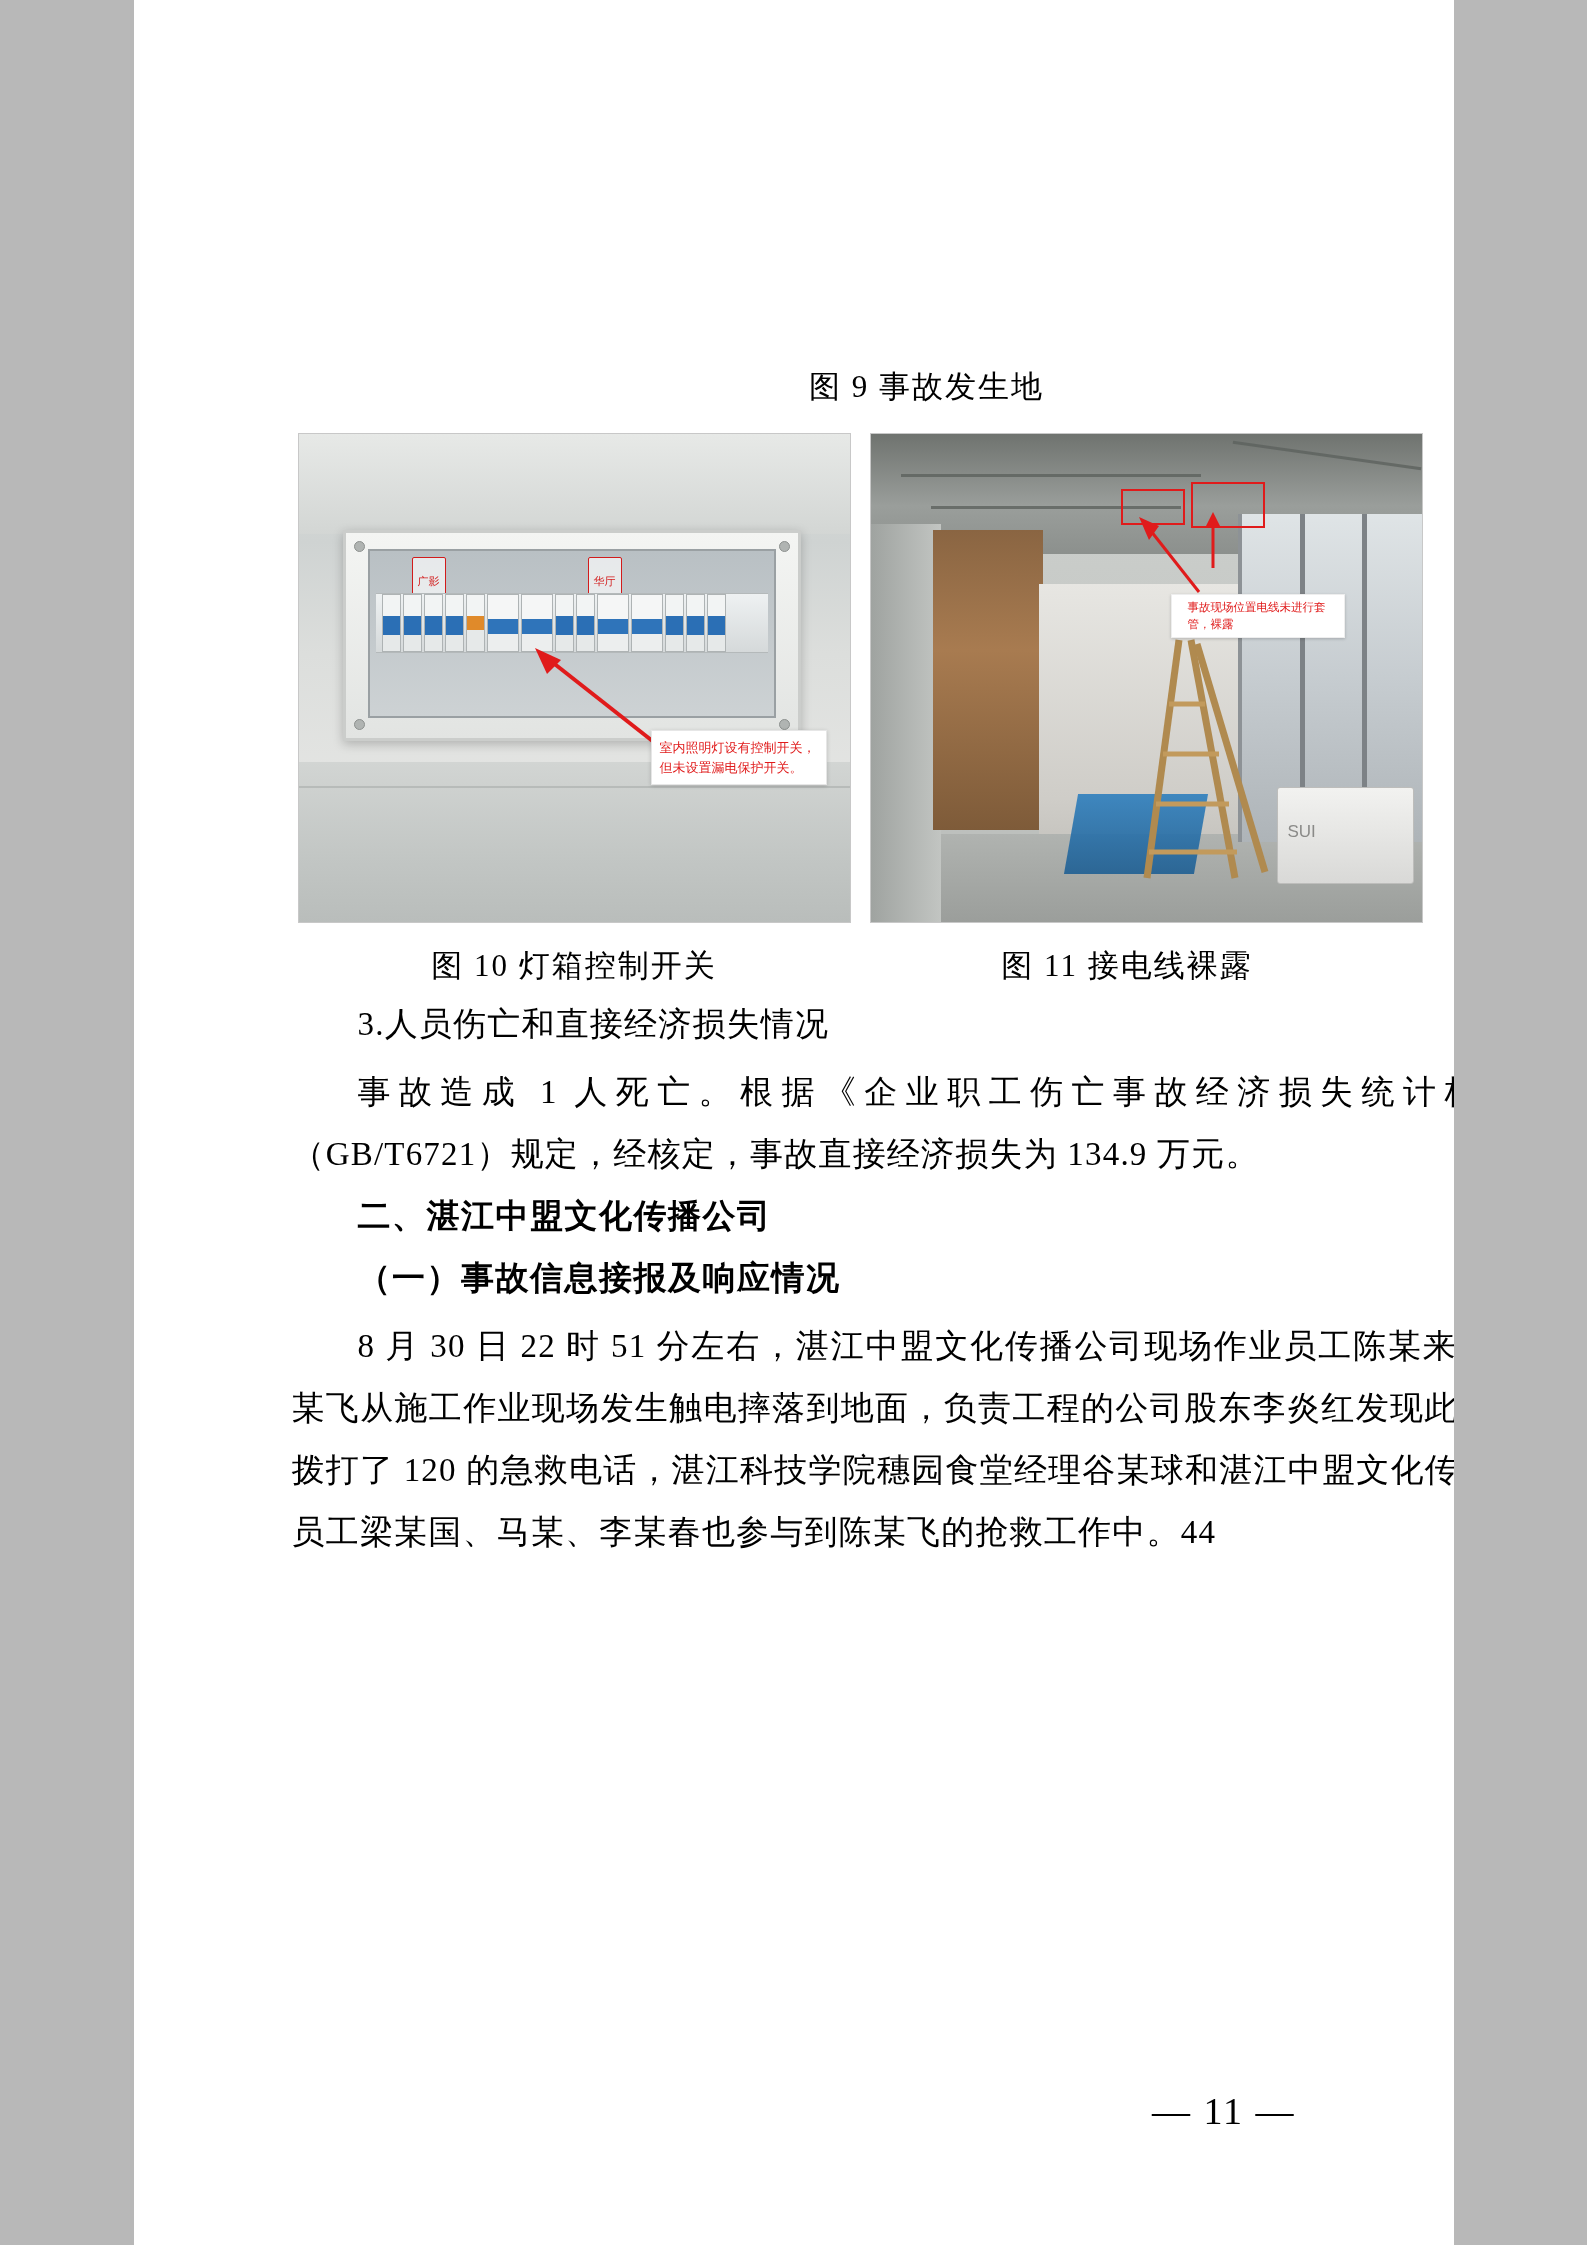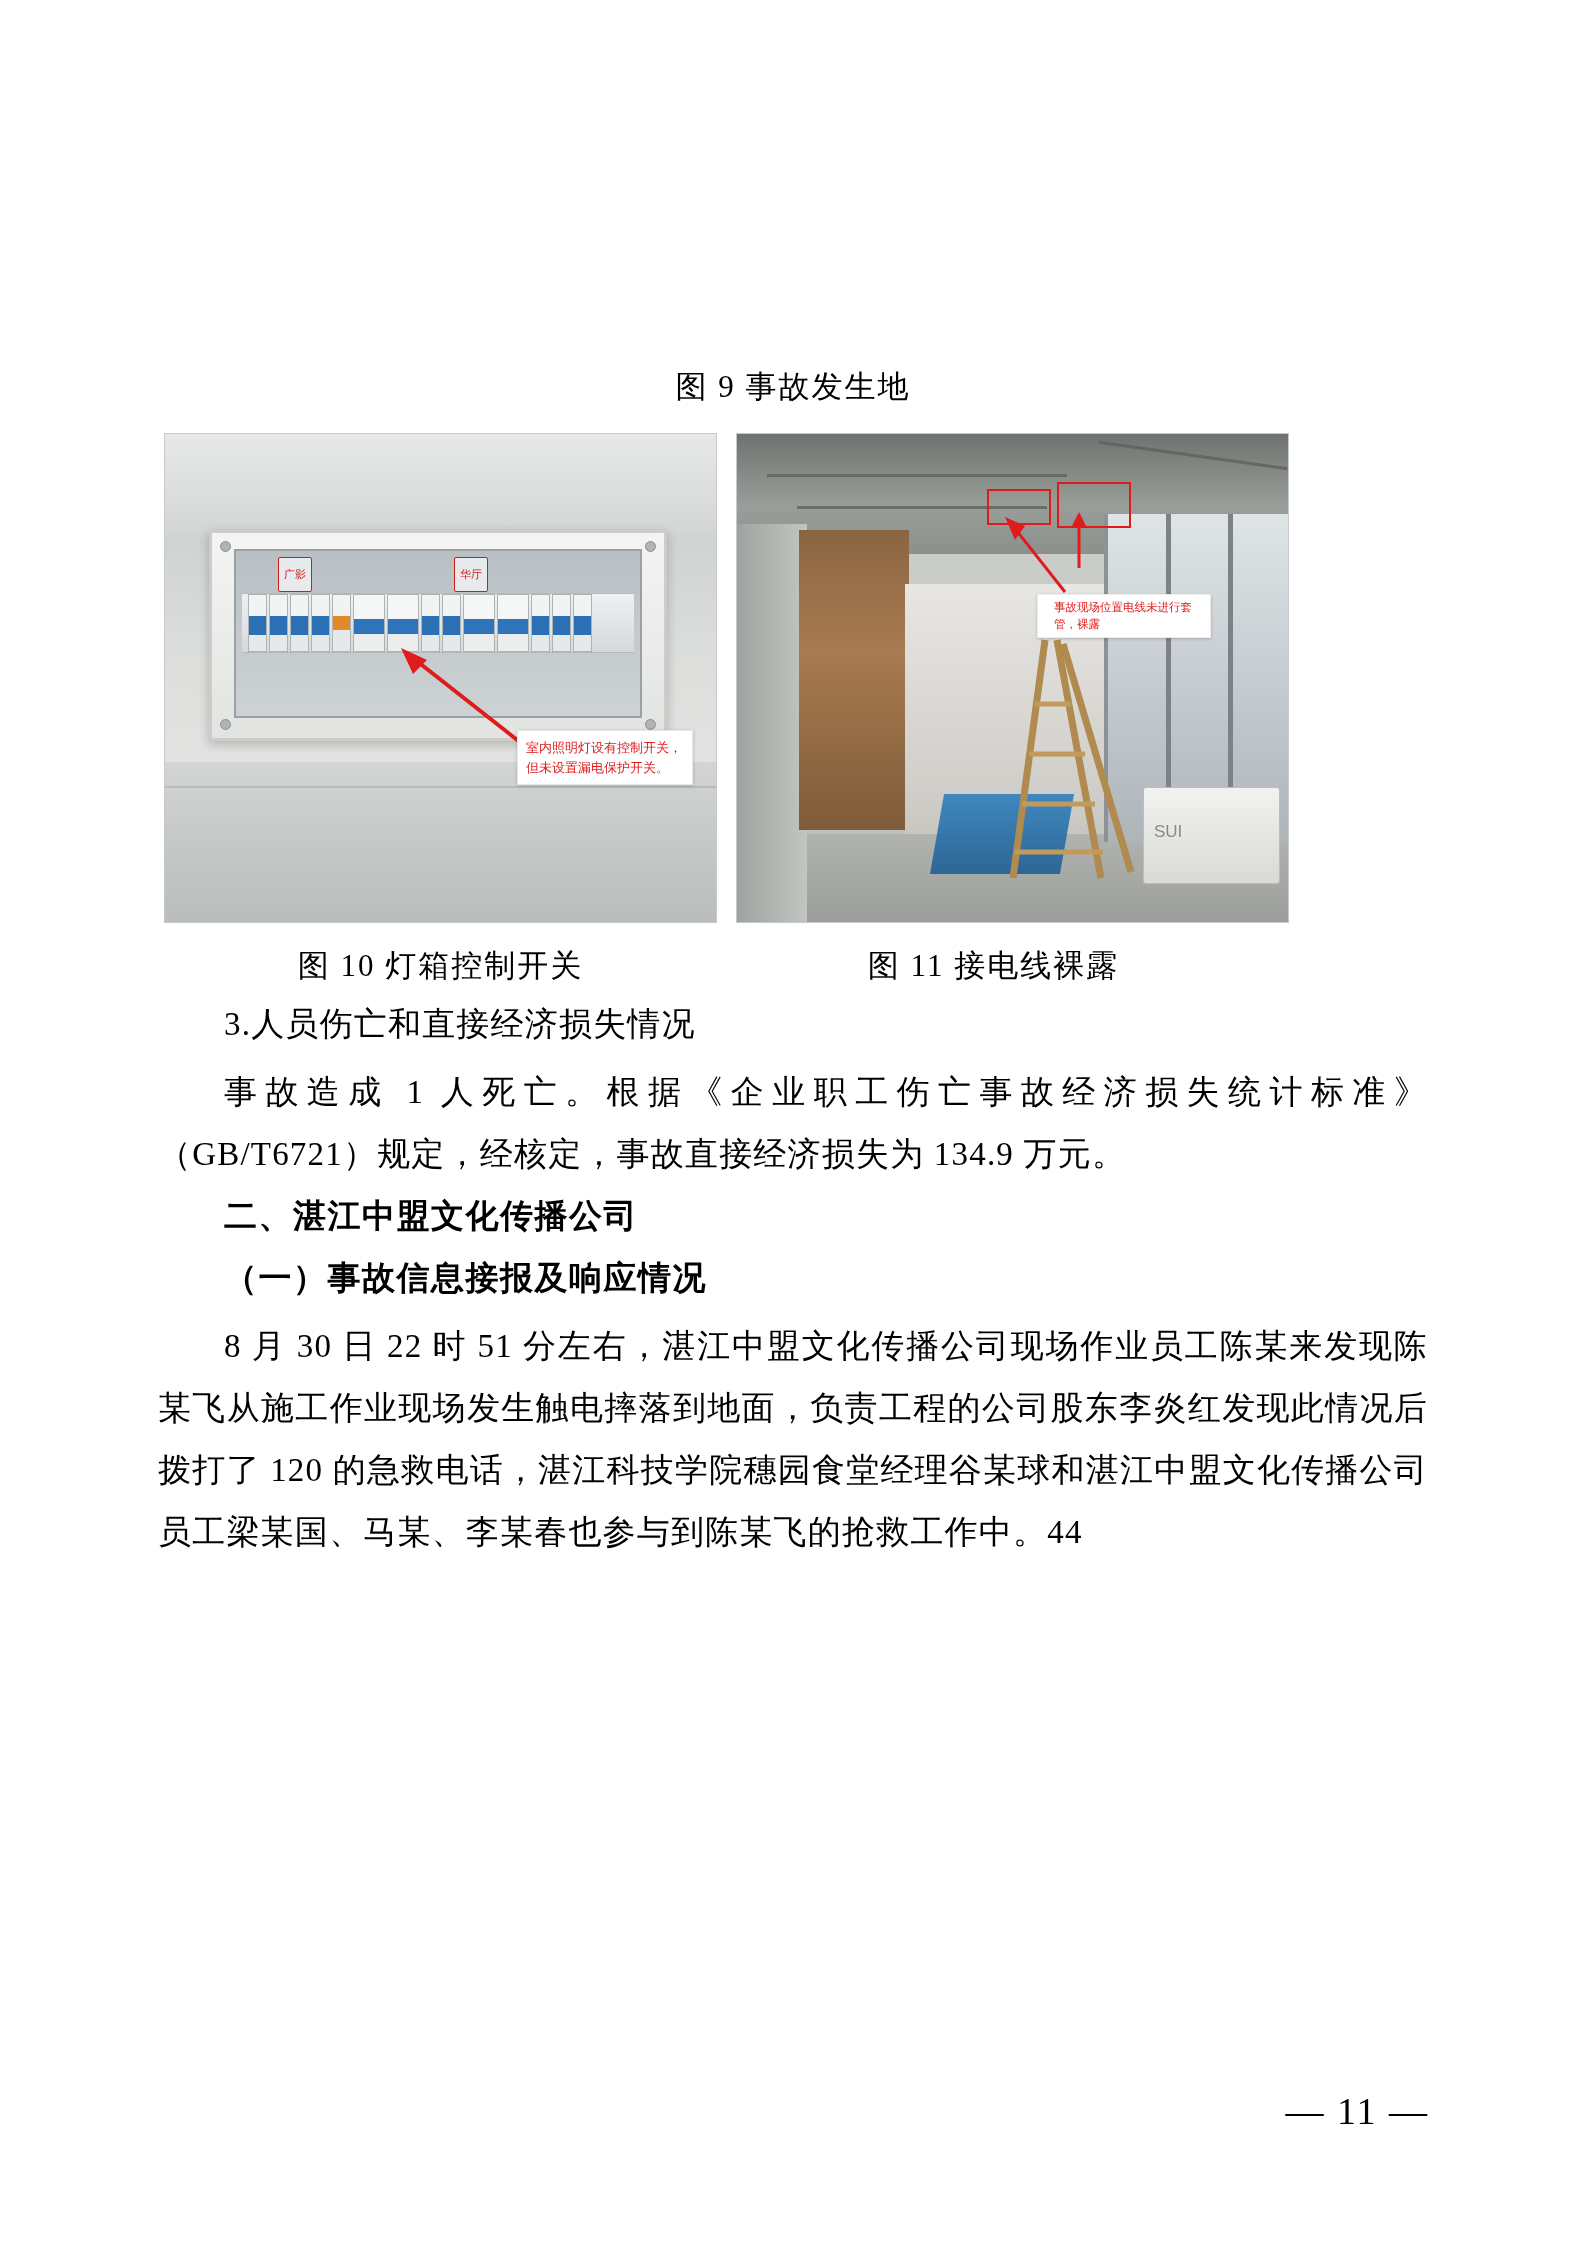--- a/index.html
+++ b/index.html
@@ -1,21 +1,21 @@
 <!DOCTYPE html>
 <html><head>
 <meta charset="utf-8">
 <style>
   html, body {
     margin: 0;
     padding: 0;
     background: #b8b8b8;
   }
   .page {
-    width: 1587px;
+    width: 1320px;
     height: 2245px;
     background: #ffffff;
     margin: 0 auto;
     position: relative;
     box-sizing: border-box;
     font-family: "Liberation Serif", "DejaVu Serif", serif;
     color: #000;
     overflow: hidden;
   }
   .content {
@@ -85,21 +85,21 @@
     background: linear-gradient(180deg,#eef1f2,#d5d9da);
     border-top:1px solid #b4b9ba;
     border-bottom:1px solid #b4b9ba;
     display:flex; gap:2px; padding:0 6px; align-items:stretch;
   }
   .bk { width:17px; background:linear-gradient(180deg,#f2f4f4 0 38%, #2b6fb5 38% 72%, #e6e9e9 72% 100%); border:1px solid #aeb3b4;}
   .bk.w { width:30px; background:linear-gradient(180deg,#f5f6f6 0 42%, #2f74ba 42% 70%, #eceeee 70% 100%);}
   .bk.o { background:linear-gradient(180deg,#f2f4f4 0 38%, #e08a2a 38% 62%, #e6e9e9 62% 100%);}
   .p1-label {
     position:absolute; font-size:11px; color:#d21b1b; border:1px solid #d21b1b;
-    padding:9px 5px; background: rgba(255,255,255,.65); border-radius:2px; font-family:"Liberation Sans",sans-serif;
+    padding:16px 5px; background: rgba(255,255,255,.65); border-radius:2px; font-family:"Liberation Sans",sans-serif;
   }
   .p1-screw{position:absolute;width:9px;height:9px;border-radius:50%;background:#b0b4b2;border:1px solid #8d918f;}
   .p1-arrow {
     position:absolute; left:230px; top:210px; width:150px; height:120px;
   }
   .p1-note {
     position:absolute; left:352px; top:296px; width:158px;
     background:#fff; border:1px solid #e6e6e6; padding:7px 8px;
     font-family:"Liberation Sans",sans-serif; font-size:13px; line-height:1.5;
     color:#e01b1b;

